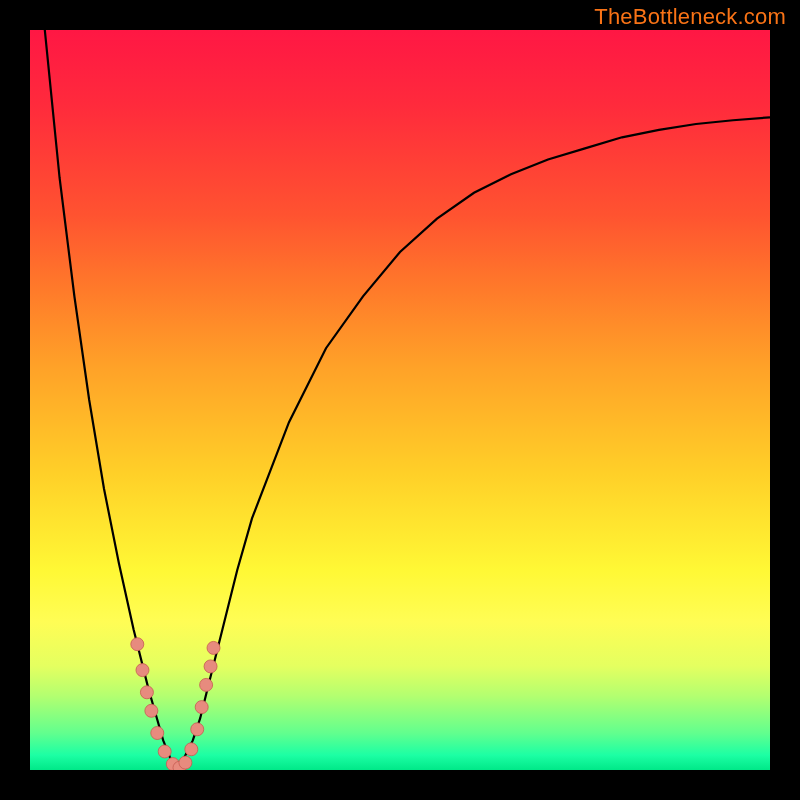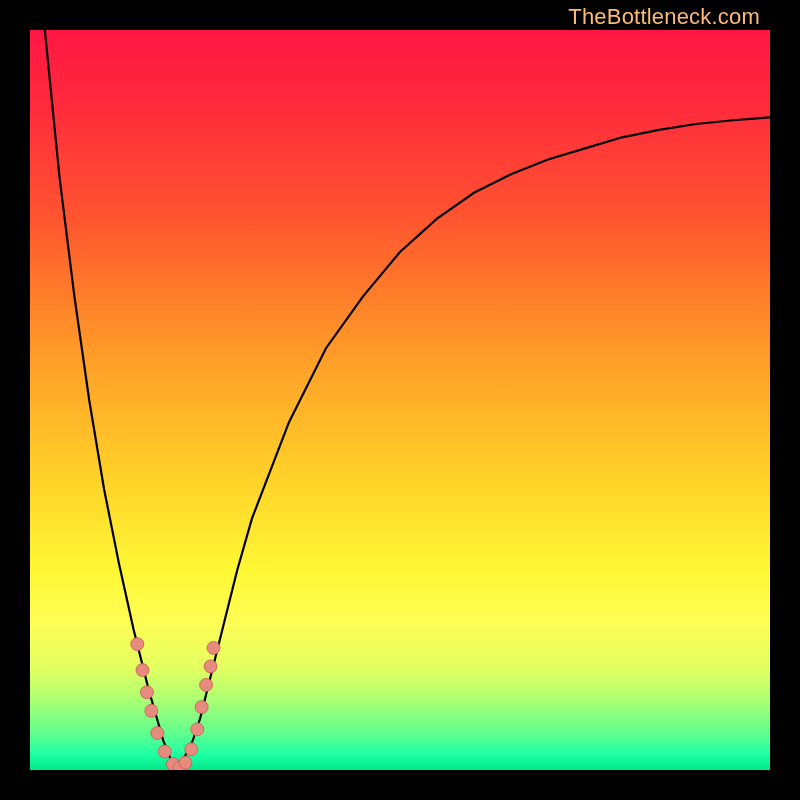--- a/index.html
+++ b/index.html
@@ -41,22 +41,22 @@
       #e4ff60 86%,
       #b3ff70 90%,
       #62ff8e 95%,
       #1cffa4 98%,
       #00e888 100%
     );
   }
   .watermark {
     position: absolute;
     top: 4px;
-    right: 40px;
-    color: #fdba74;
+    right: 14px;
+    color: #f97316;
     font-size: 22px;
     font-weight: 400;
     letter-spacing: 0.2px;
     user-select: none;
     z-index: 5;
     margin-left: 31px;
   }
   svg.curves {
     position: absolute;
     left: 0; top: 0;

